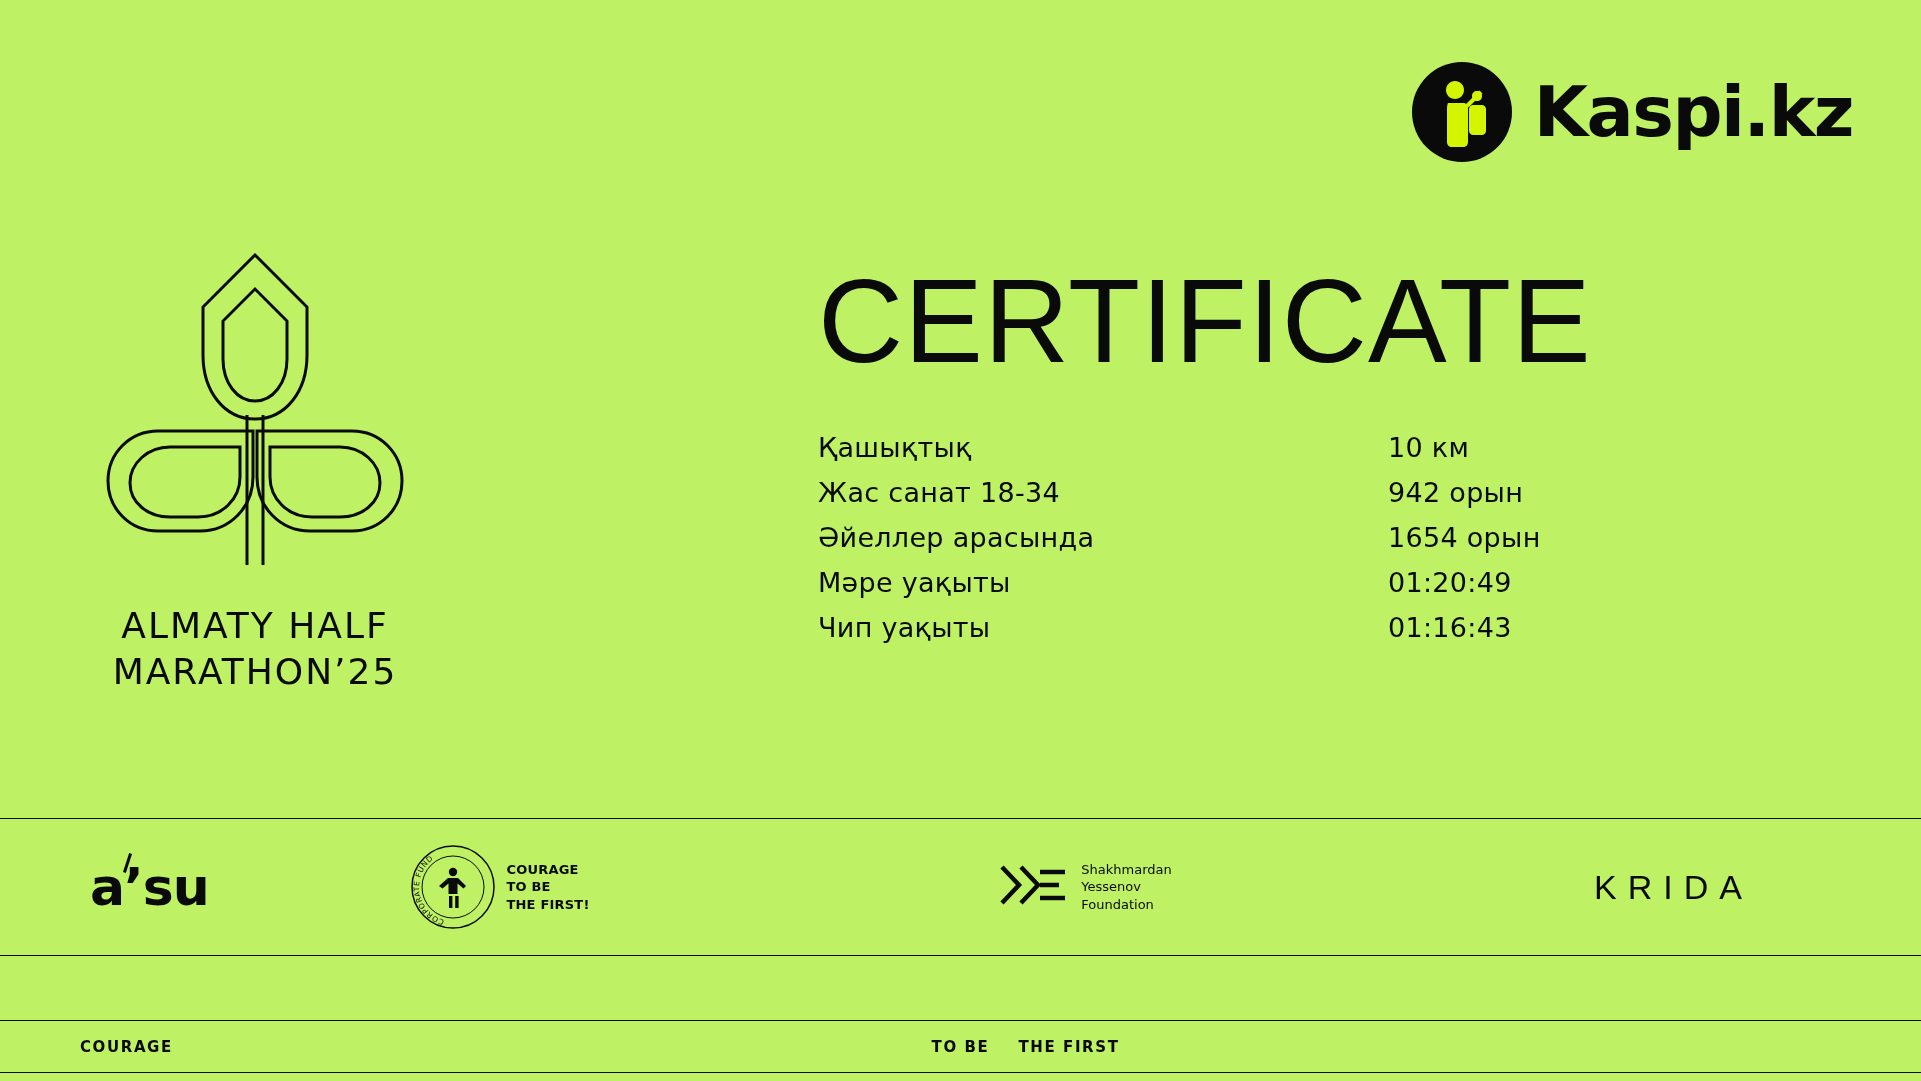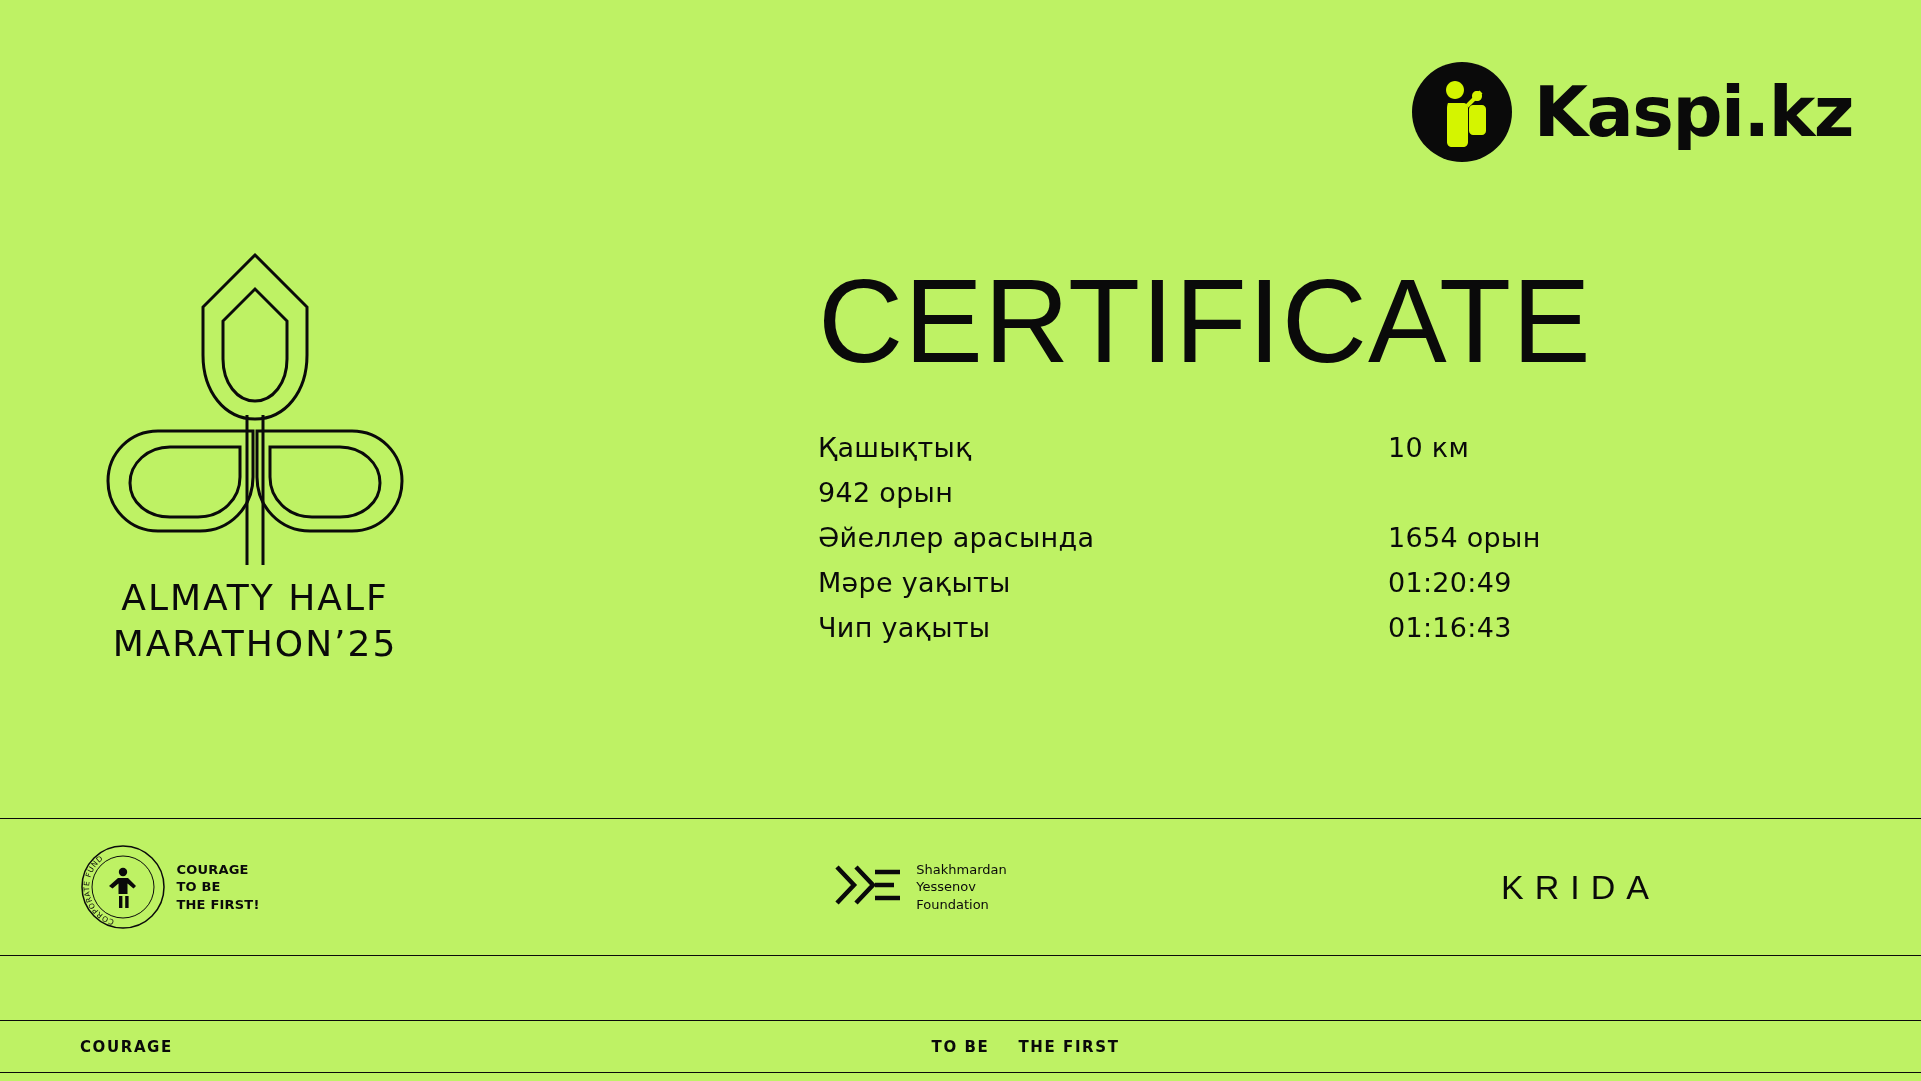--- a/index.html
+++ b/index.html
@@ -50,20 +50,21 @@
     left: 55px;
     top: 235px;
     width: 400px;
     text-align: center;
   }
   .emblem-svg {
     display: block;
     margin: 0 auto;
   }
   .emblem-title {
+    margin-top: 28px;
     font-family: "DejaVu Sans", sans-serif;
     font-size: 36px;
     letter-spacing: 2px;
     line-height: 1.28;
     font-weight: 400;
     color: #0a0a0a;
     white-space: pre-line;
   }
 
   
@@ -190,21 +191,21 @@
   .shakh-text {
     font-family: "DejaVu Sans", sans-serif;
     font-size: 13px;
     font-weight: normal;
     line-height: 1.35;
     white-space: pre-line;
   }
 
   .sponsor-krida {
     width: 420px;
-    justify-content: flex-start;
+    justify-content: center;
     padding-right: 75px;
     box-sizing: border-box;
   }
   .krida-word {
     font-family: "Liberation Sans", sans-serif;
     font-size: 34px;
     letter-spacing: 11px;
     color: #0a0a0a;
   }
 
@@ -288,20 +289,21 @@
 
   <div class="main">
     <div class="cert-title">CERTIFICATE</div>
 
     <div class="results">
       <div class="result-row">
         <div class="result-label">Қашықтық</div>
         <div class="result-value">10 км</div>
       </div>
       <div class="result-row">
+        <div class="result-label">Жас санат 18-34</div>
         <div class="result-value">942 орын</div>
       </div>
       <div class="result-row">
         <div class="result-label">Әйеллер арасында</div>
         <div class="result-value">1654 орын</div>
       </div>
       <div class="result-row">
         <div class="result-label">Мәре уақыты</div>
         <div class="result-value">01:20:49</div>
       </div>
@@ -312,20 +314,23 @@
     </div>
   </div>
 
   <div class="rule rule-1"></div>
   <div class="rule rule-2"></div>
   <div class="rule rule-3"></div>
   <div class="rule rule-4"></div>
 
   <div class="sponsors">
 
+    <div class="sponsor sponsor-asu">
+      <span class="asu-word">a’su</span>
+    </div>
 
     <div class="sponsor sponsor-courage">
       <span class="courage-badge">
         <svg width="86" height="86" viewBox="0 0 86 86" aria-hidden="true">
           <circle cx="43" cy="43" r="41" fill="none" stroke="#0a0a0a" stroke-width="1.5"></circle>
           <circle cx="43" cy="43" r="31" fill="none" stroke="#0a0a0a" stroke-width="1"></circle>
           <path id="cfarc" d="M43 77 A34 34 0 1 1 43 9" fill="none" stroke="none"></path>
           <text font-family="DejaVu Sans, sans-serif" font-size="7.5" fill="#0a0a0a" letter-spacing="0.6">
             <textPath href="#cfarc" startOffset="8%">CORPORATE FUND</textPath>
           </text>

